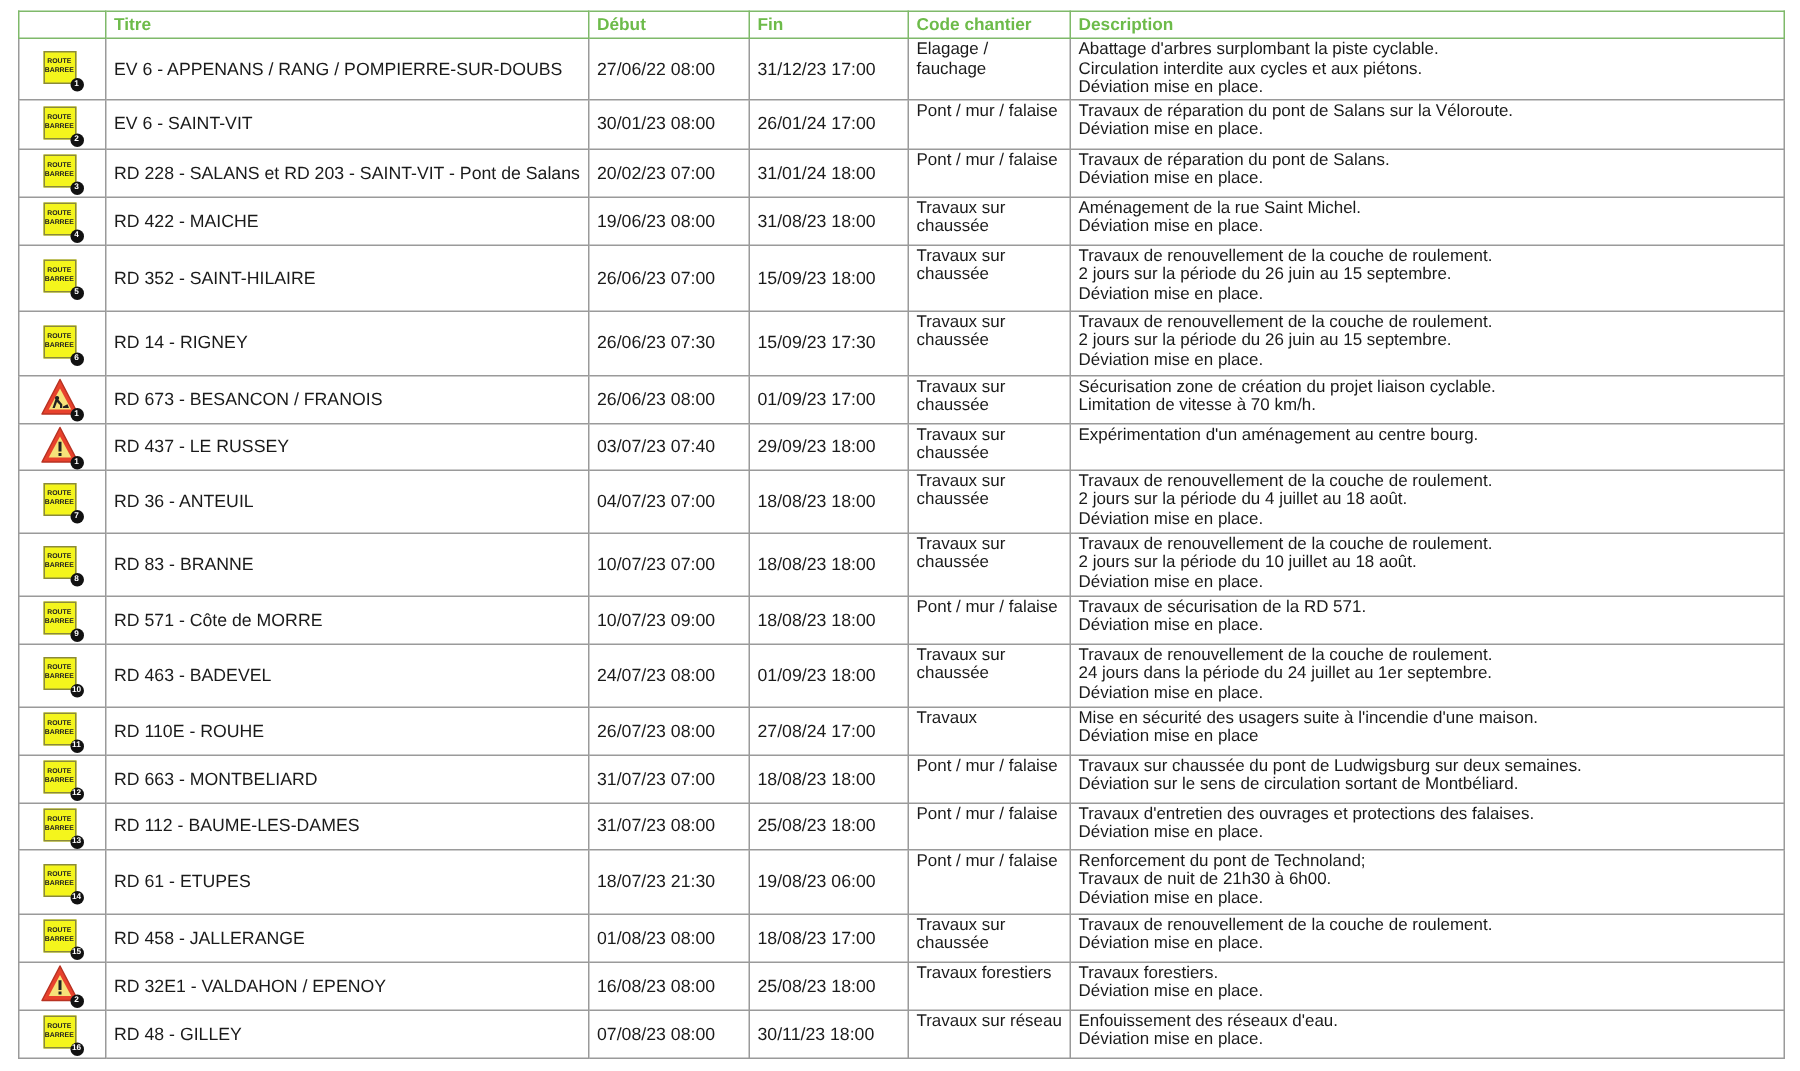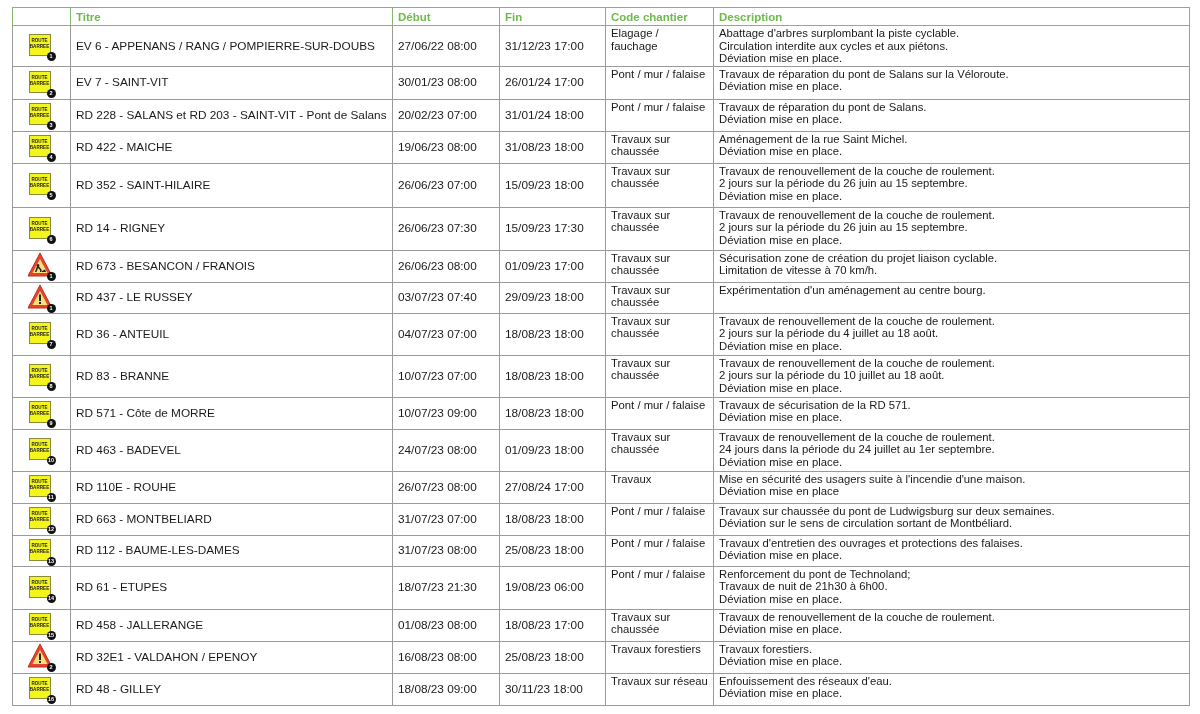--- a/index.html
+++ b/index.html
@@ -79,21 +79,21 @@
           <span class="desc-line">Abattage d'arbres surplombant la piste cyclable.</span>
           <span class="desc-line">Circulation interdite aux cycles et aux piétons.</span>
           <span class="desc-line">Déviation mise en place.</span>
         </td>
       </tr>
       <tr style="height: 33px;">
         <td class="iconcell"><span class="sign route"><span class="plate">
               <span class="desc-line">ROUTE</span>
               <span class="desc-line">BARREE</span>
             </span><span class="badge">2</span></span></td>
-        <td class="title">EV 7 - SAINT-VIT</td>
+        <td class="title">EV 6 - SAINT-VIT</td>
         <td class="date">30/01/23 08:00</td>
         <td class="date">26/01/24 17:00</td>
         <td class="code">Pont / mur / falaise</td>
         <td class="desc">
           <span class="desc-line">Travaux de réparation du pont de Salans sur la Véloroute.</span>
           <span class="desc-line">Déviation mise en place.</span>
         </td>
       </tr>
       <tr style="height: 32px;">
         <td class="iconcell"><span class="sign route"><span class="plate">
@@ -328,21 +328,21 @@
           <span class="desc-line">Travaux forestiers.</span>
           <span class="desc-line">Déviation mise en place.</span>
         </td>
       </tr>
       <tr style="height: 32px;">
         <td class="iconcell"><span class="sign route"><span class="plate">
               <span class="desc-line">ROUTE</span>
               <span class="desc-line">BARREE</span>
             </span><span class="badge">16</span></span></td>
         <td class="title">RD 48 - GILLEY</td>
-        <td class="date">18/08/23 09:00</td>
+        <td class="date">07/08/23 08:00</td>
         <td class="date">30/11/23 18:00</td>
         <td class="code">Travaux sur réseau</td>
         <td class="desc">
           <span class="desc-line">Enfouissement des réseaux d'eau.</span>
           <span class="desc-line">Déviation mise en place.</span>
         </td>
       </tr>
     </tbody>
 </table>
 

